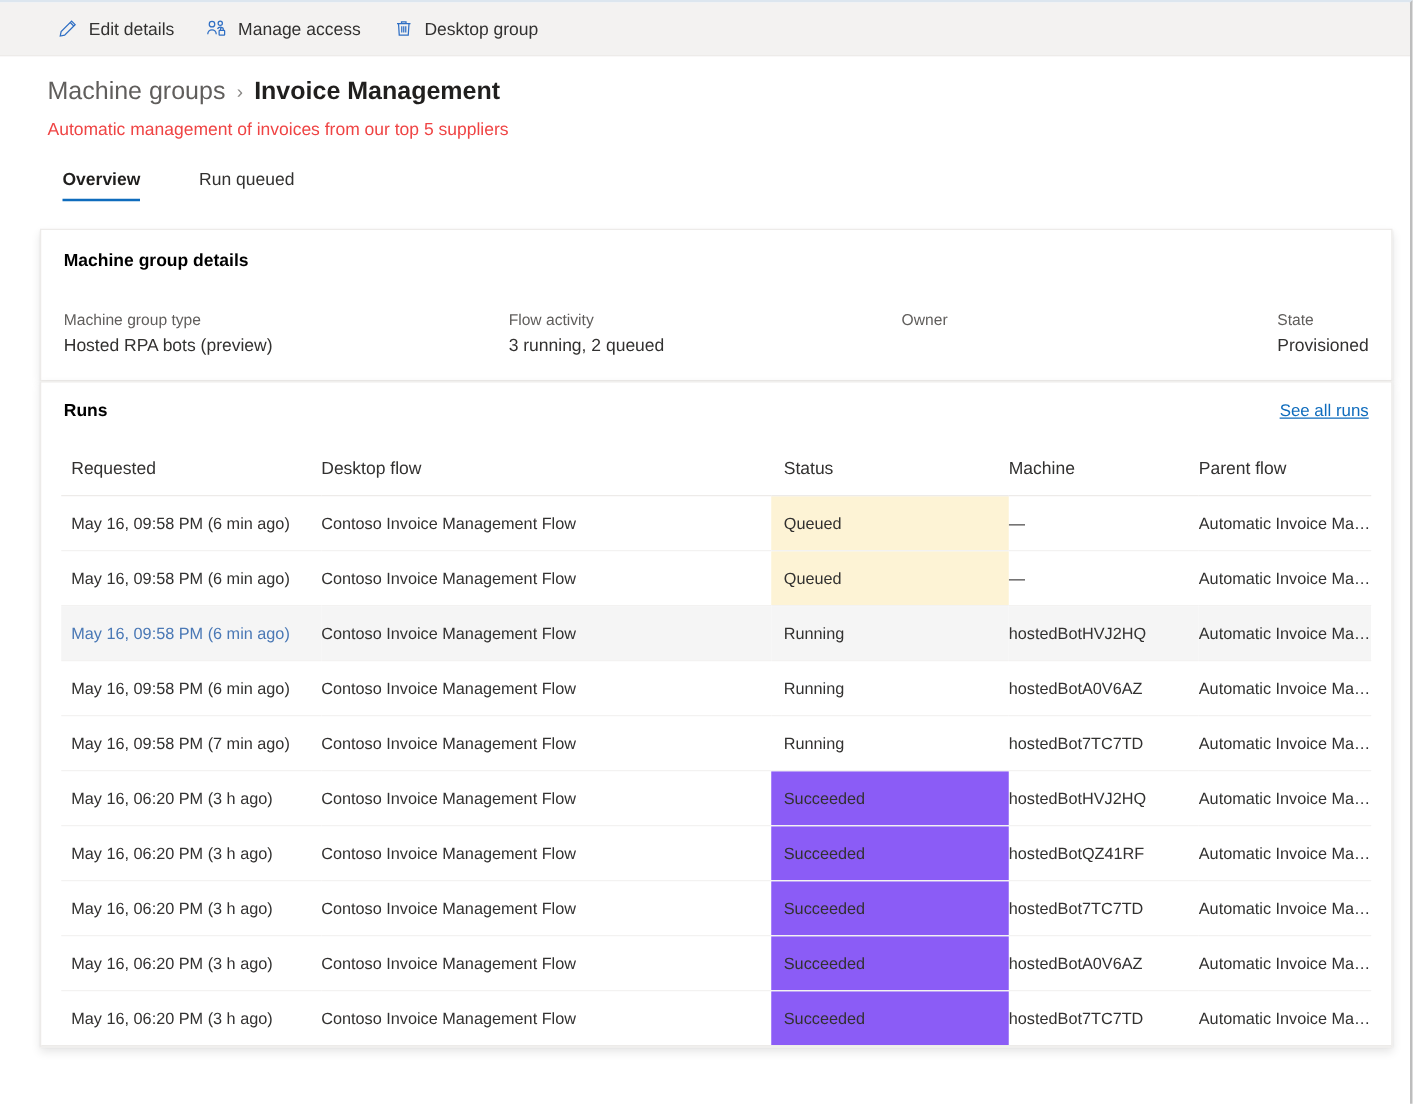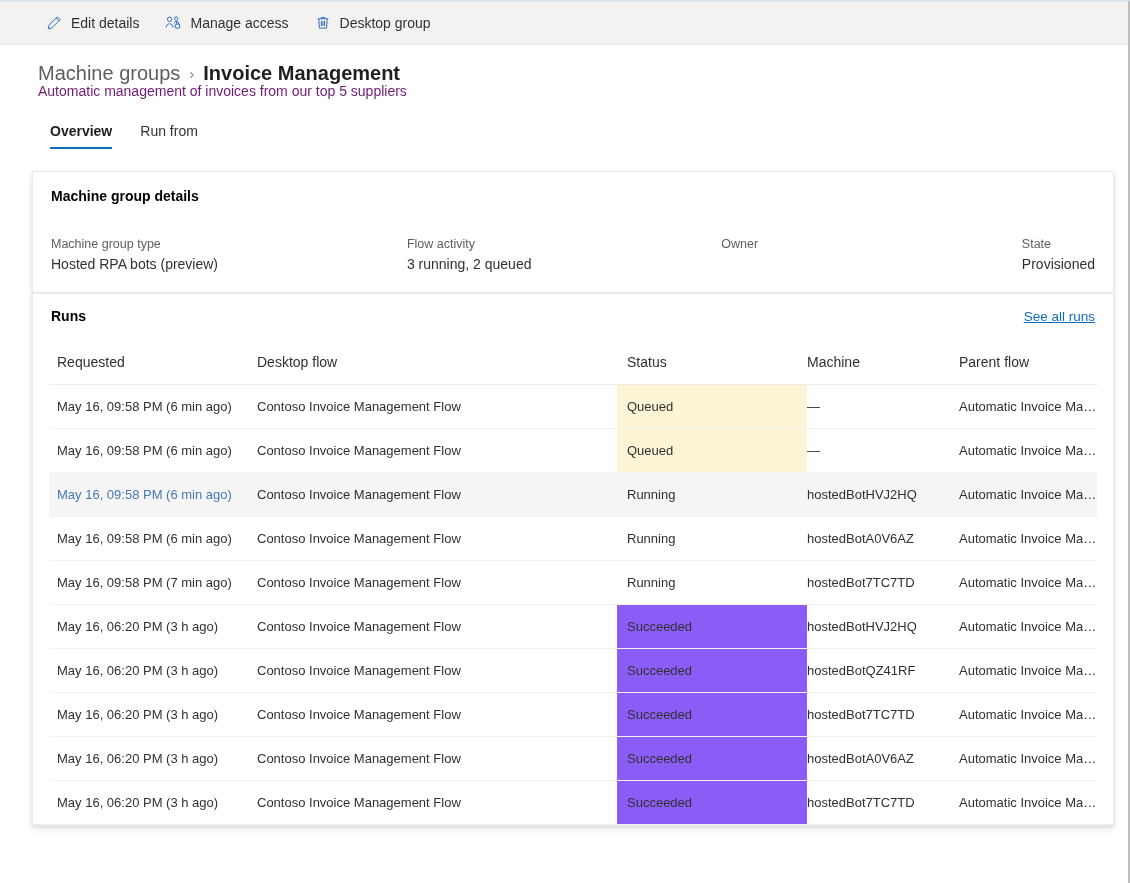--- a/index.html
+++ b/index.html
@@ -79,29 +79,30 @@
     color: #8a8886;
     position: relative;
     top: -1px;
   }
   .bc-current {
     font-size: 20px;
     font-weight: bold;
     color: #201f1e;
   }
   .subtitle {
-    font-size: 14px;
-    color: #701a75;
+    margin-top: 12px;
+    font-size: 14px;
+    color: #ef4444;
   }
 
   
   .tabs {
     display: flex;
     align-items: center;
-    gap: 4px;
+    gap: 23px;
     margin-top: 20px;
     padding-left: 38px;
   }
   .tab {
     position: relative;
     padding: 4px 12px 10px 12px;
     font-size: 14px;
     color: #323130;
     cursor: pointer;
   }
@@ -260,21 +261,21 @@
       <span class="bc-current">Invoice Management</span>
     </div>
     <div class="subtitle">Automatic management of invoices from our top 5 suppliers</div>
   </div>
 
   <div class="tabs">
     <div class="tab active">
       <span>Overview</span>
     </div>
     <div class="tab">
-      <span>Run from</span>
+      <span>Run queued</span>
     </div>
   </div>
 
   <div class="card card-details">
     <div class="card-title">Machine group details</div>
 
     <div class="details-grid">
 
       <div class="detail c1">
         <div class="dt-label">Machine group type</div>

